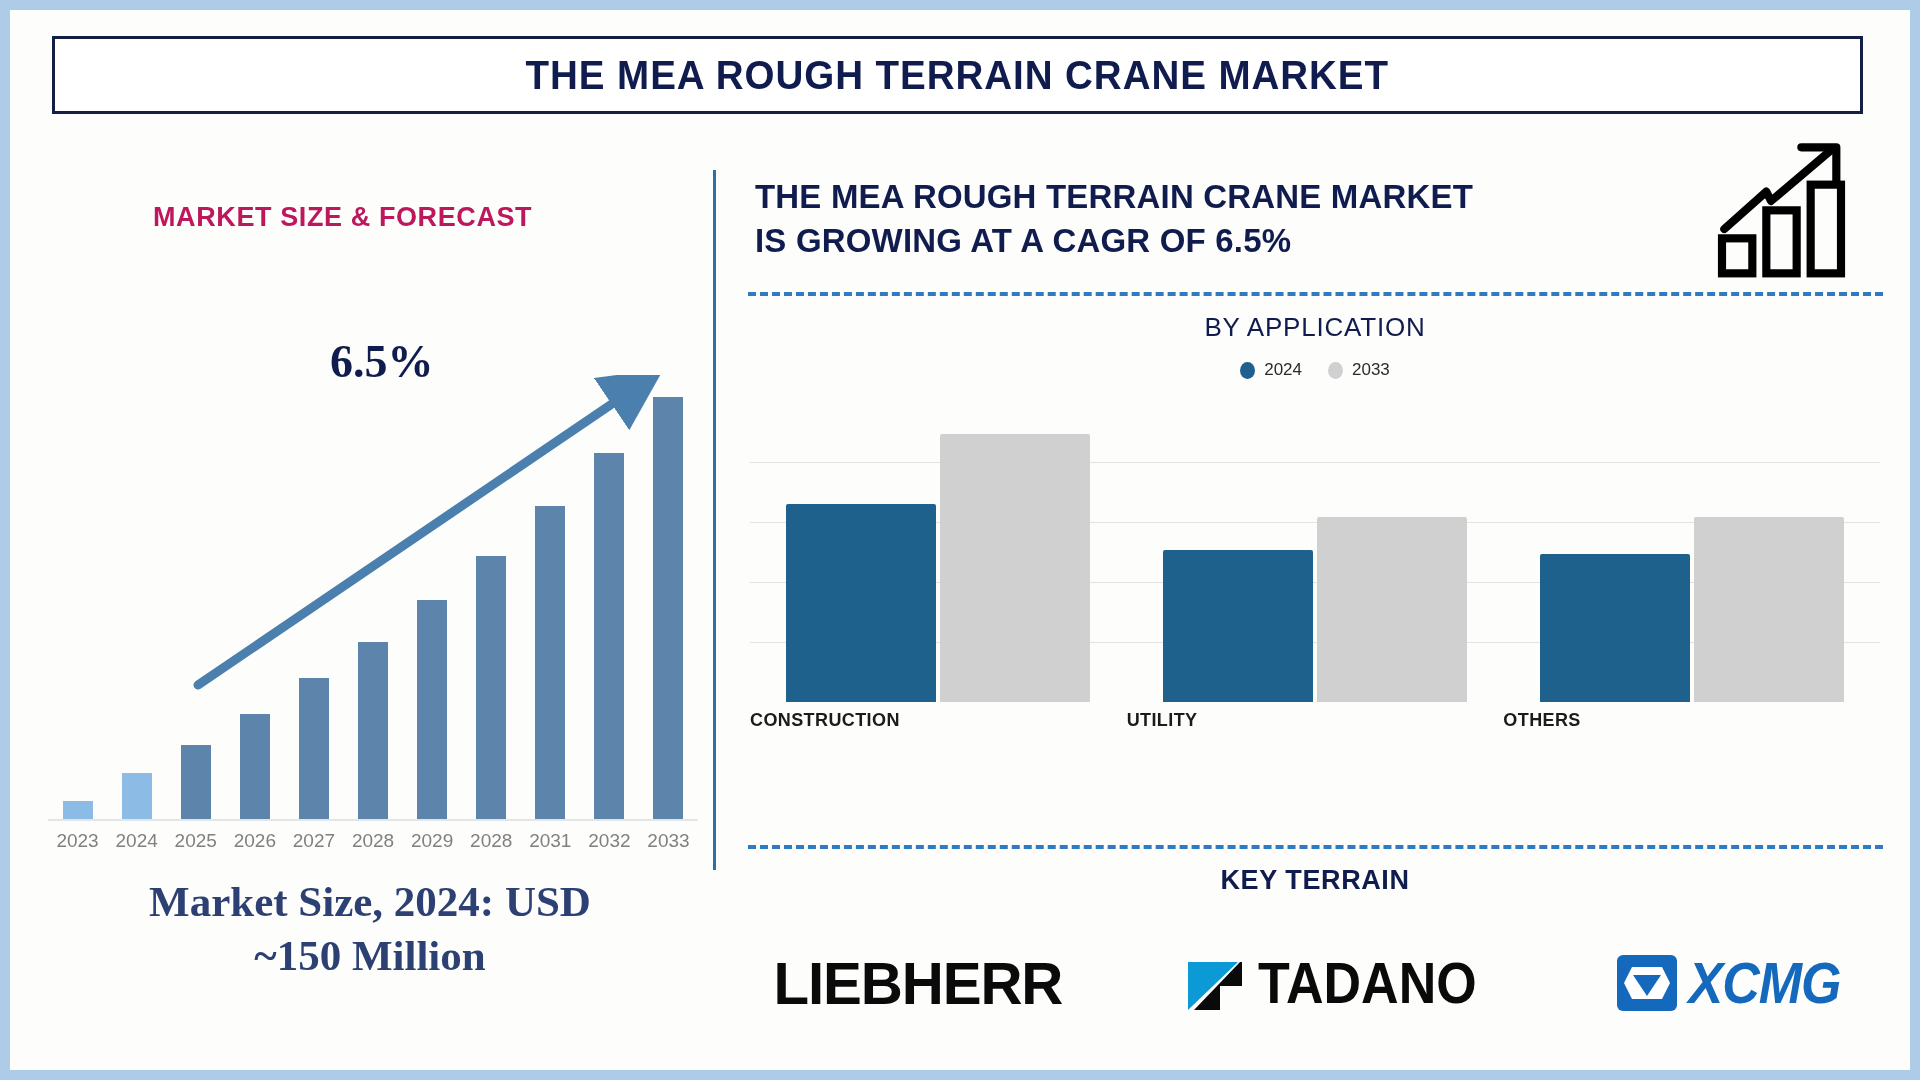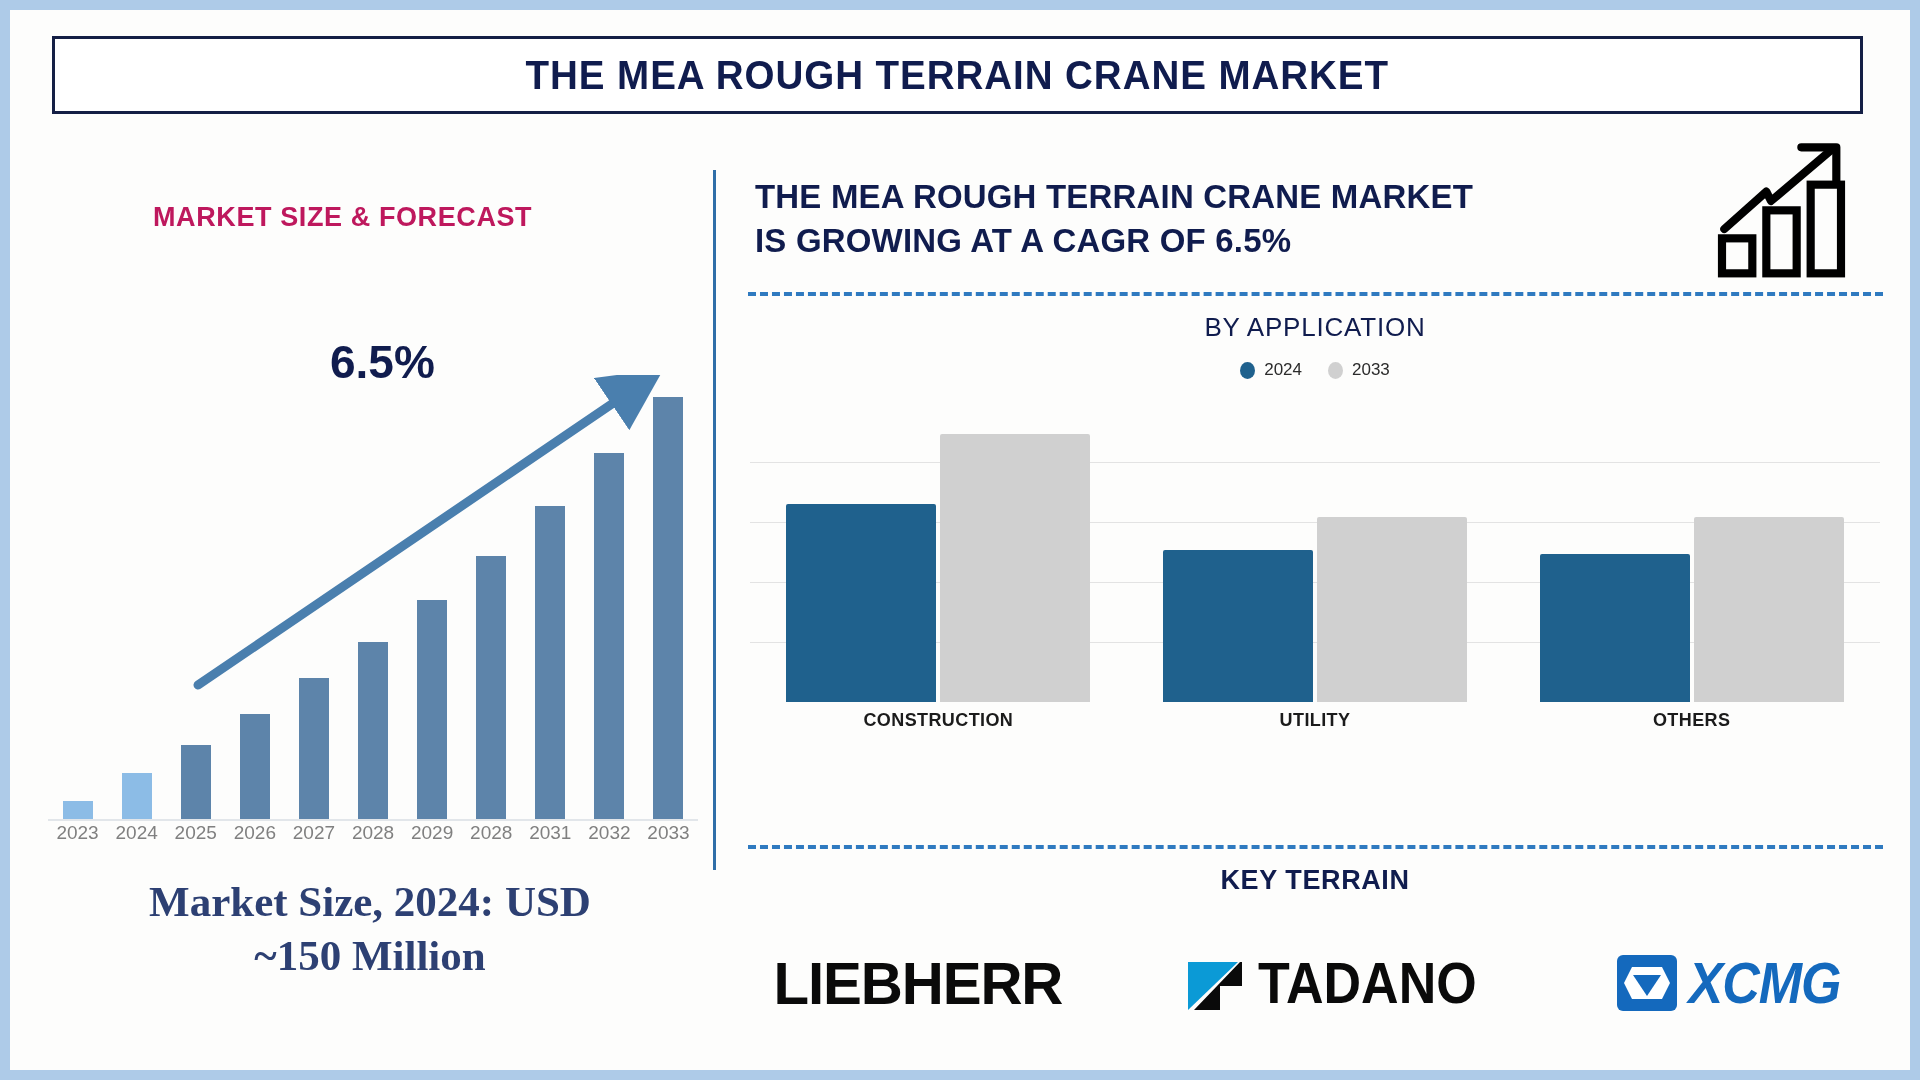--- a/index.html
+++ b/index.html
@@ -44,21 +44,21 @@
   
   .left-panel{position:absolute;left:10px;top:110px;width:690px;height:960px;}
   .ms-heading{
     position:absolute;left:133px;top:82px;
     font-size:27px;font-weight:bold;color:#be185d;
     letter-spacing:0.6px;white-space:nowrap;
   }
   .cagr-left{
     position:absolute;left:310px;top:215px;
     font-size:46px;font-weight:bold;color:#101c4e;
-    font-family:Liberation Sans, sans-serif;
+    font-family:Liberation Serif, serif;
   }
   
   .lchart{
     position:absolute;
     left:28px; top:255px;
     width:650px; height:475px;
   }
   .lbars{
     position:absolute;left:0;bottom:30px;
     width:650px;height:445px;
@@ -79,20 +79,21 @@
     background:#e2e6ea;
   }
   .lyears{
     position:absolute;left:0;bottom:0;width:650px;height:28px;
     display:flex;
   }
   .lyear{
     flex:1;text-align:center;
     font-size:19px;color:#808080;
     font-family:"Liberation Sans", sans-serif;
+    margin-top:8px;
   }
   .arrow-svg{position:absolute;left:0;top:0;width:650px;height:475px;pointer-events:none;}
   .market-size{
     position:absolute;left:10px;top:755px;width:680px;
     text-align:center;
     font-size:43px;font-weight:bold;color:#2d4073;
     line-height:1.25;
     font-family:Liberation Serif, serif;
   }
   
@@ -140,21 +141,21 @@
     gap:4px;
   }
   .gbar{width:150px;border-radius:2px 2px 0 0;}
   .gbar.b2024{background:#1f618d;}
   .gbar.b2033{background:#d0d0d0;}
   .gcats{
     position:absolute;left:30px;top:590px;width:1130px;
     display:flex;
   }
   .gcat{
-    flex:1;text-align:center;
+    flex:1;
     font-size:18px;font-weight:bold;color:#1b1b1b;
     letter-spacing:0.4px;
     font-family:"Liberation Sans", sans-serif;
   }
   .key-players{
     position:absolute;left:0;top:745px;width:1190px;
     text-align:center;font-size:27px;font-weight:bold;color:#101c4e;
     letter-spacing:0.6px;
   }
   .logos{

